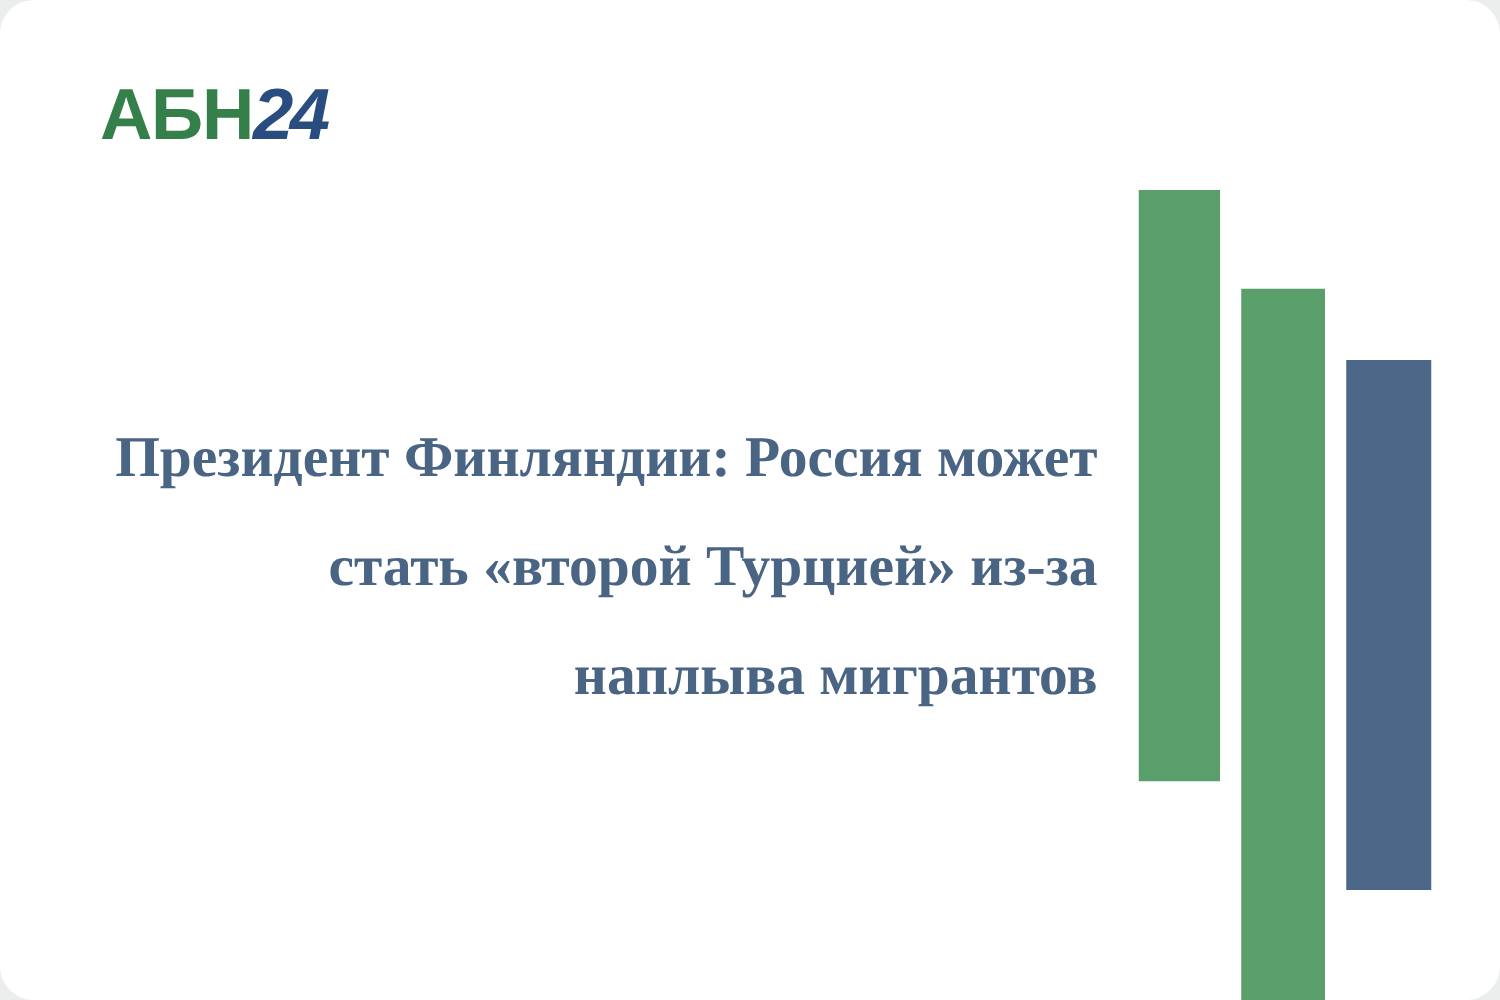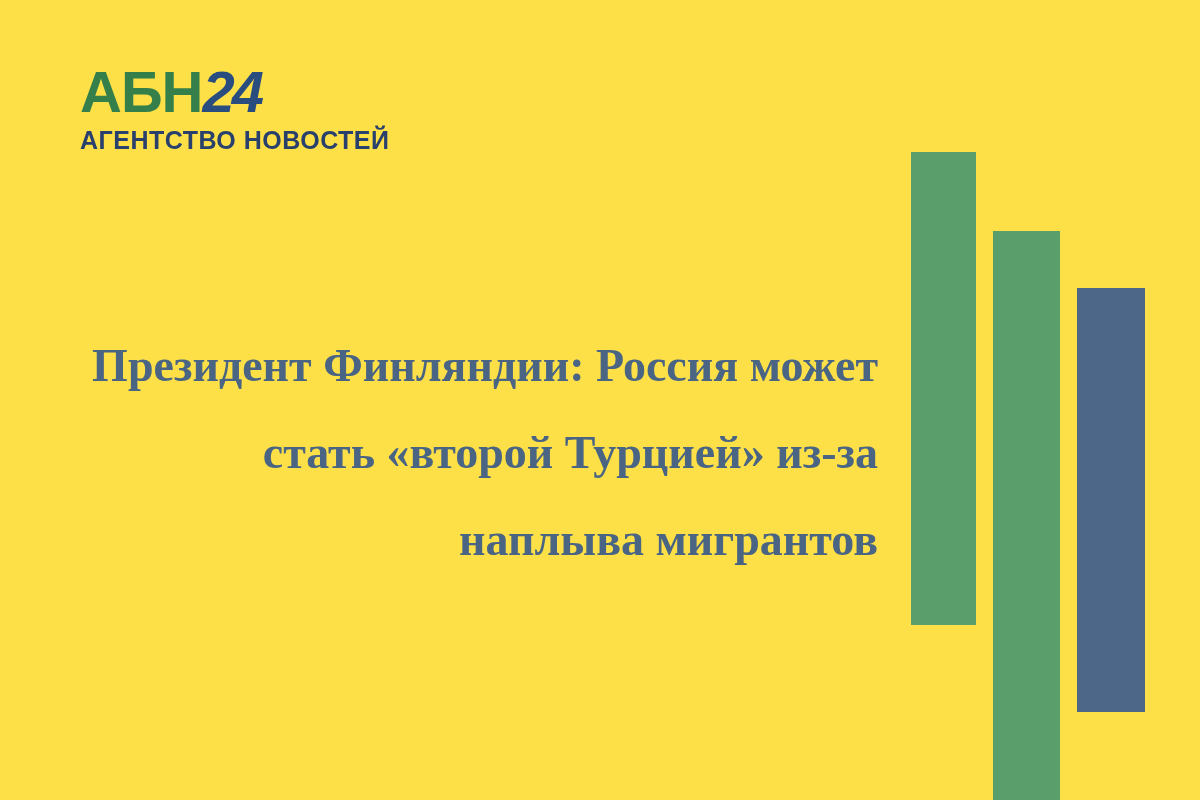--- a/index.html
+++ b/index.html
@@ -83,30 +83,29 @@
     font-size: 46px;
     line-height: 87px;
     letter-spacing: 0px;
     margin: 0;
     text-align: right;
   }
 </style>
 </head>
 <body style="background: rgb(236, 237, 237);">
 
-<div class="canvas" style="background: #fde047;">
+<div class="canvas" style="background: #ffffff; border-radius: 27px;">
 
   <div class="bars">
     <span class="bar" style="left:911px; top:152px; width:65px; height:473px; background:#5a9e6b;"></span>
     <span class="bar" style="left:993px; top:231px; width:67px; height:569px; background:#5a9e6b;"></span>
     <span class="bar" style="left:1077px; top:288px; width:68px; height:424px; background:#4d6789;"></span>
   </div>
 
   <div class="logo">
     <span class="logo-wordmark">
       <span class="logo-abn" style="color: rgb(53, 128, 74);">АБН</span><span class="logo-24" style="color: rgb(42, 77, 128);">24</span>
     </span>
-    <span class="logo-tagline" style="color: rgb(40, 64, 107);">АГЕНТСТВО НОВОСТЕЙ</span>
   </div>
 
   <h1 class="headline" style="color: rgb(74, 100, 132);">Президент Финляндии: Россия может стать «второй Турцией» из-за наплыва мигрантов</h1>
 
 </div>
 
 </body></html>

